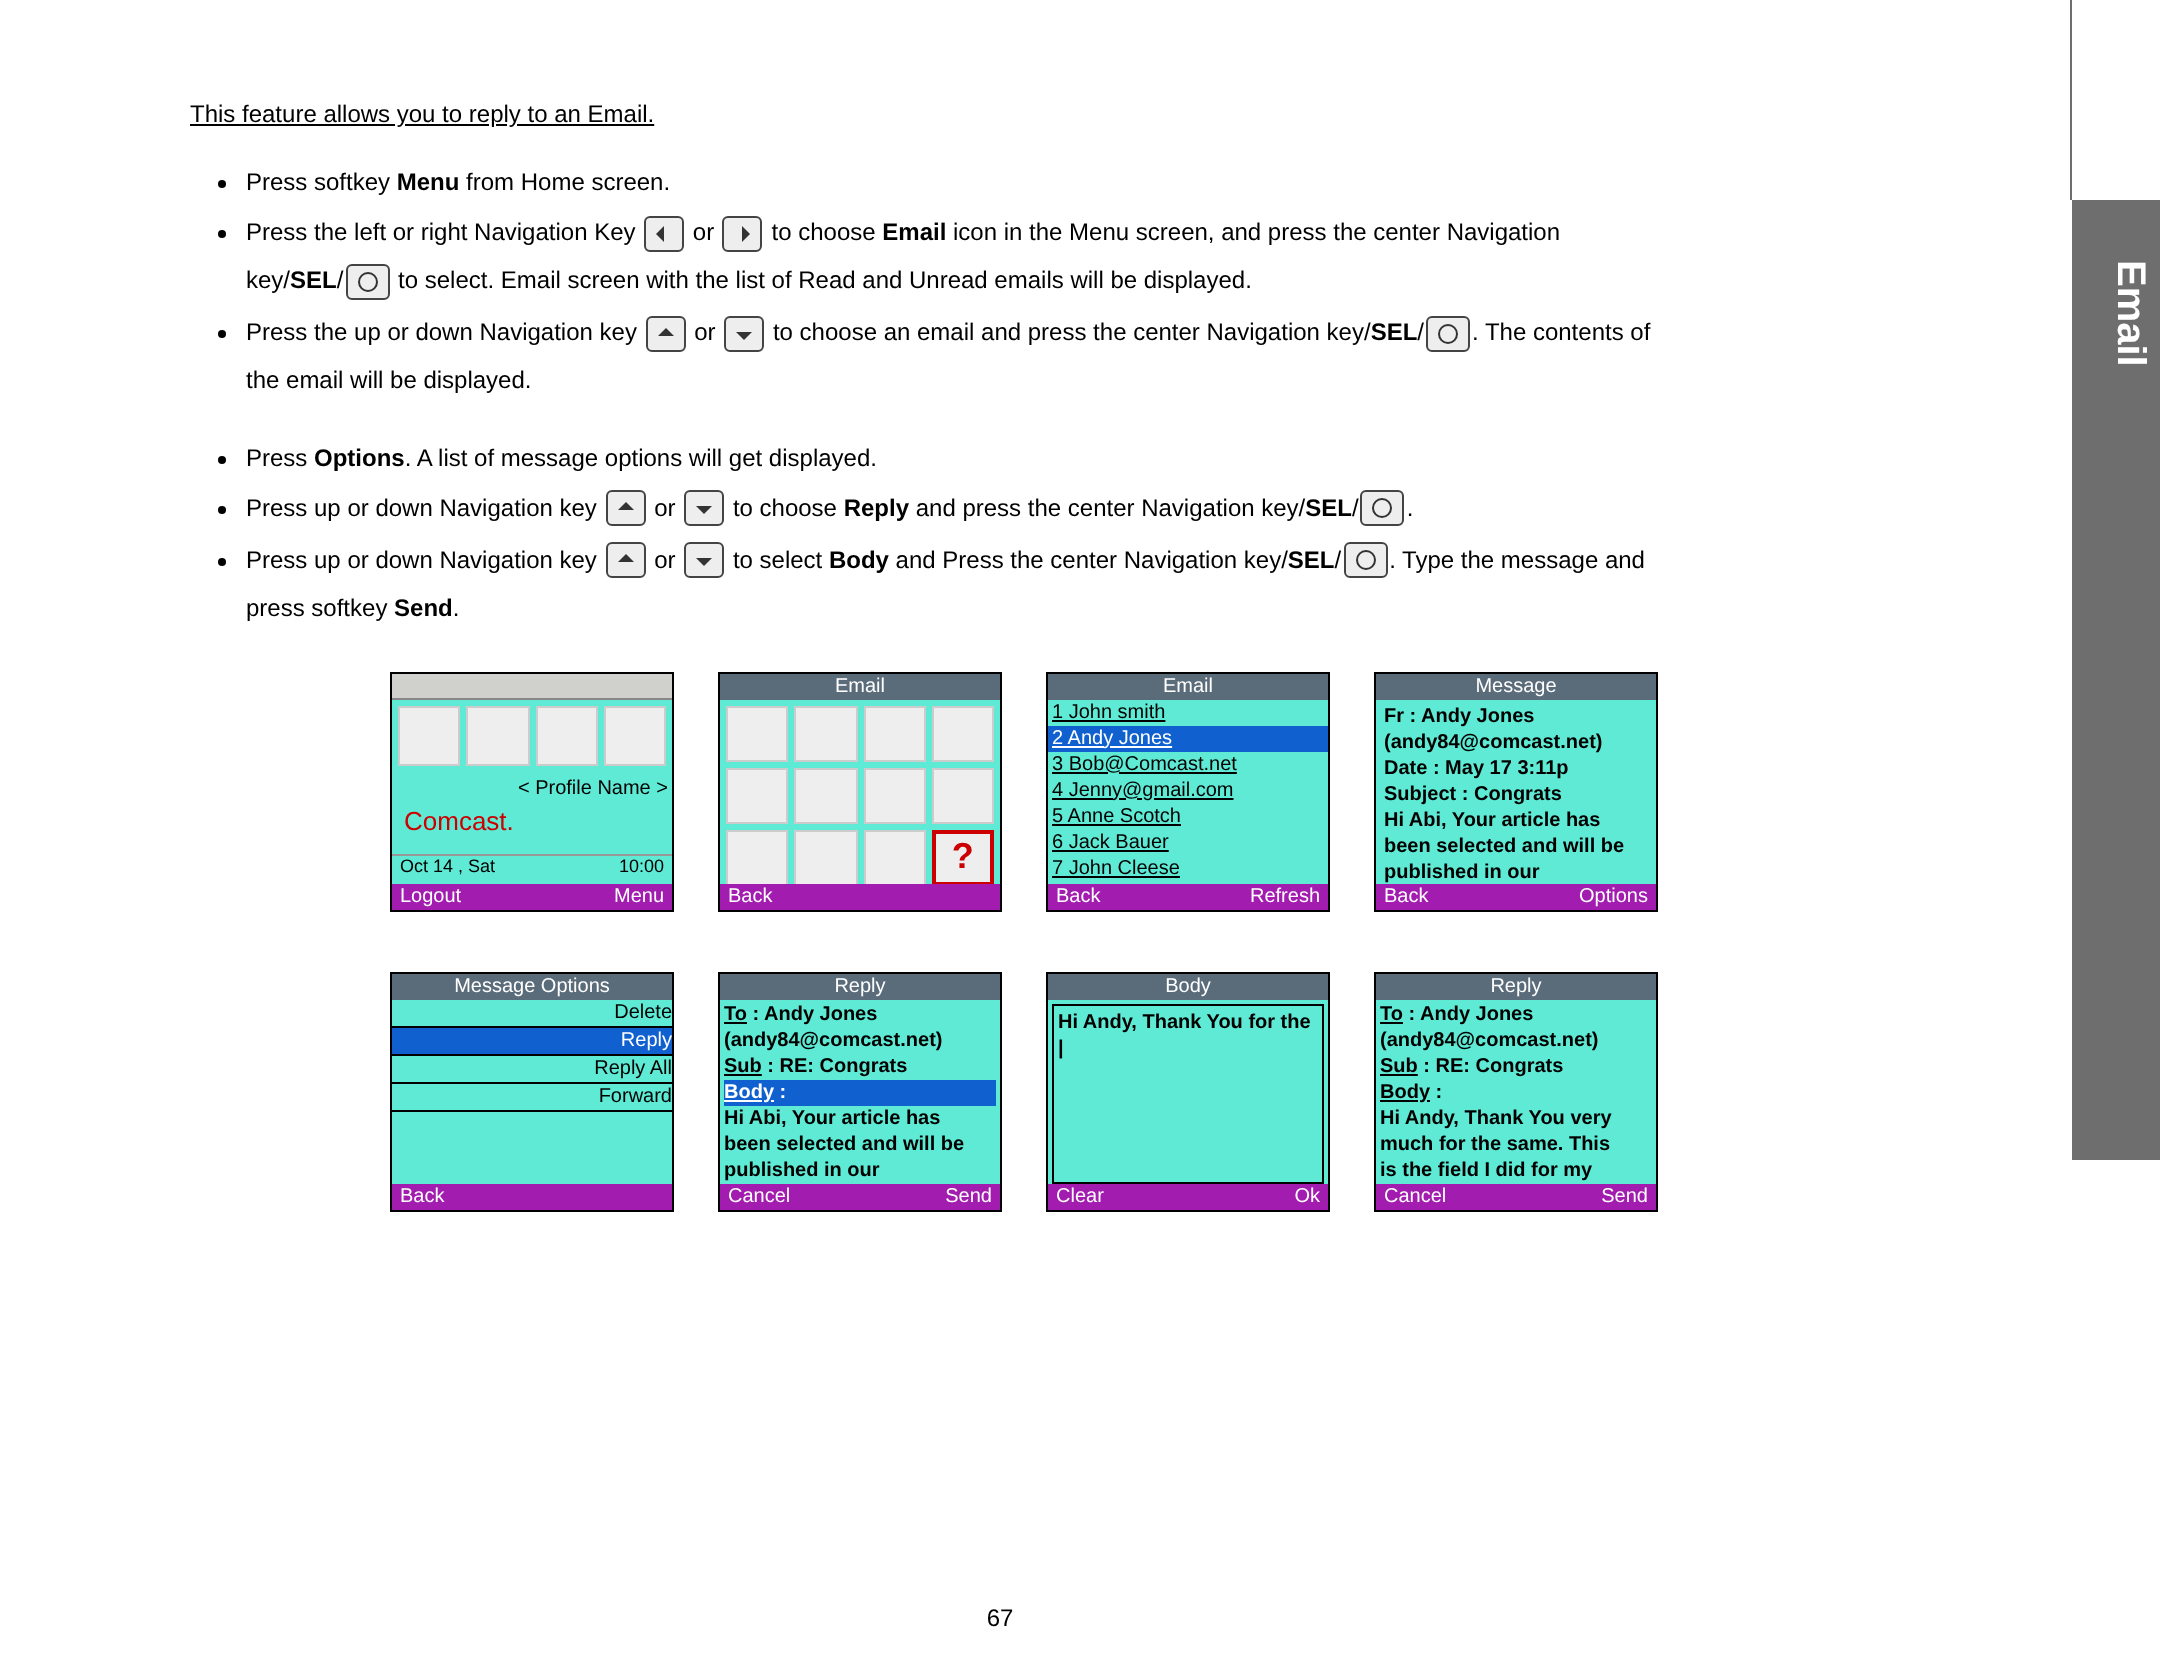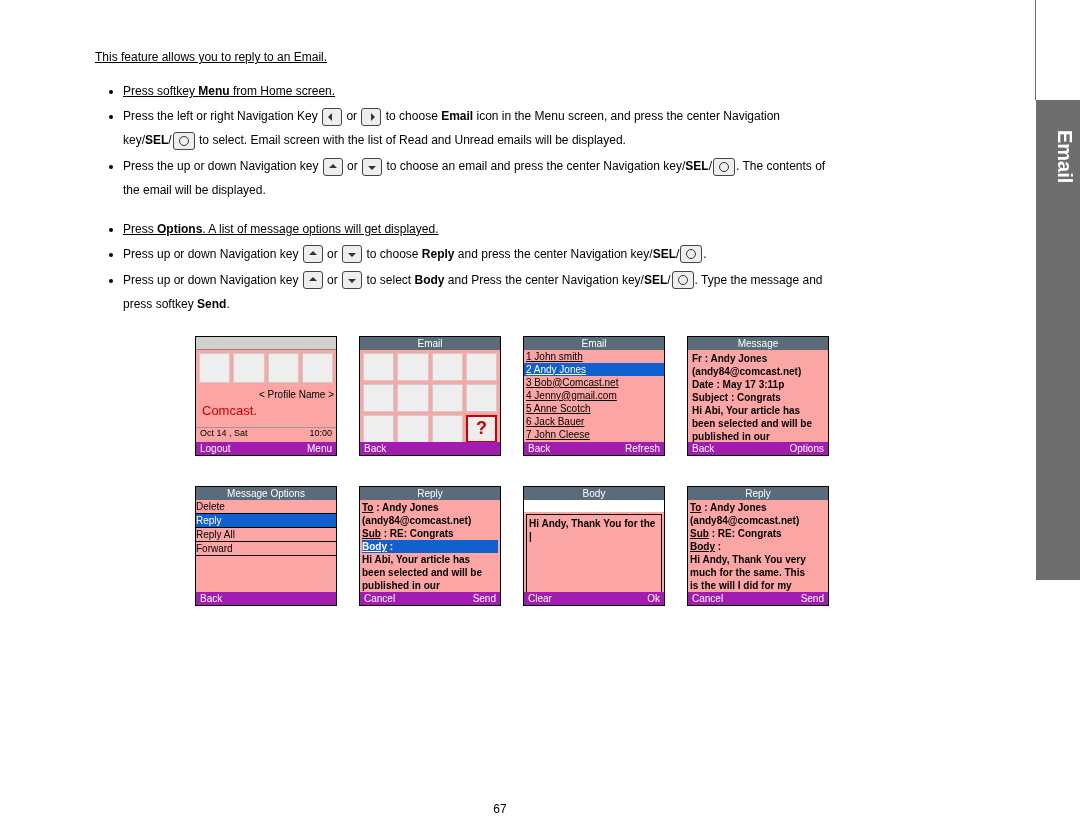--- a/index.html
+++ b/index.html
@@ -19,21 +19,21 @@
   }
   h2 {
     font-style: italic;
     font-weight: bold;
     font-size: 17px;
     margin: 0 0 22px 0;
   }
   .intro { margin-bottom: 6px; text-decoration: underline; }
   ul { margin: 0 0 0 10px; padding-left: 18px; }
   li { margin: 2px 0; line-height: 2.0; }
-  li.tight { line-height: 1.4; margin-top:19px; margin-bottom:4px;text-decoration:underline;}
+  li.tight { line-height: 1.4; margin-top:19px; margin-bottom:4px;}
   b { font-weight: bold; }
   .navkey {
     display: inline-block;
     width: 18px; height: 16px;
     vertical-align: middle;
     border: 1px solid #444;
     border-radius: 3px;
     position: relative;
     background: #eee;
     margin: 0 1px;
@@ -59,21 +59,21 @@
     width:140px; height:118px;
     border:1px solid #000;
     display:flex; flex-direction:column;
     font-size:10px;
     background:#fff;
   }
   .ph-title {
     background:#5a6b7a; color:#fff; text-align:center;
     font-size:10px; padding:1px 0; font-weight:normal;
   }
-  .ph-body { flex:1; background:#fca5a5; padding:2px 4px; overflow:hidden; line-height:1.3;}
+  .ph-body { flex:1; background:#5eead4; padding:2px 4px; overflow:hidden; line-height:1.3;}
   .ph-foot {
     background:#a21caf; color:#fff; display:flex;
     justify-content:space-between; font-size:10px; padding:1px 4px;
   }
   .sel { background:#1060d0; color:#fff; }
   .ul { text-decoration: underline; }
   .statusbar { background:#d0d0cc; height:12px; border-bottom:1px solid #888;}
   .icons-grid {
     display:grid; grid-template-columns:repeat(4,1fr);
     gap:3px; padding:3px; height:52px;
@@ -219,21 +219,21 @@
             <span>Back</span>
             <span>Options</span>
           </div>
       </div>
     </div>
 
     <div class="row">
 
       <div class="phone">
         <div class="ph-title">Message Options</div>
-        <div class="ph-body msgopt" style="padding:0;">
+        <div class="ph-body msgopt" style="padding:0;text-align:right;">
           <span class="bline">Delete</span>
           <span class="bline sel">Reply</span>
           <span class="bline">Reply All</span>
           <span class="bline">Forward</span>
         </div>
         <div class="ph-foot">
             <span>Back</span>
             <span></span>
           </div>
       </div>
@@ -250,41 +250,41 @@
           <div><b>published in our</b></div>
         </div>
         <div class="ph-foot">
             <span>Cancel</span>
             <span>Send</span>
           </div>
       </div>
 
       <div class="phone">
         <div class="ph-title">Body</div>
-        <div class="ph-body" style="padding:2px;margin-top:12px;">
+        <div class="ph-body" style="padding:2px;">
           <div style="border:1px solid #000; height:84px; padding:2px;">
             <b>Hi Andy, Thank You for the |</b>
           </div>
         </div>
         <div class="ph-foot">
             <span>Clear</span>
             <span>Ok</span>
           </div>
       </div>
 
       <div class="phone">
         <div class="ph-title">Reply</div>
         <div class="ph-body" style="padding:1px 2px;">
           <div><b><span class="ul">To</span><span> : Andy Jones</span></b></div>
           <div><b>(andy84@comcast.net)</b></div>
           <div><b><span class="ul">Sub</span><span> : RE: Congrats</span></b></div>
           <div><b><span class="ul">Body</span><span> :</span></b></div>
           <div><b>Hi Andy, Thank You very</b></div>
           <div><b>much for the same. This</b></div>
-          <div><b>is the will I did for my</b></div>
+          <div><b>is the field I did for my</b></div>
         </div>
         <div class="ph-foot">
             <span>Cancel</span>
             <span>Send</span>
           </div>
       </div>
     </div>
   </div>
 
 </div>

